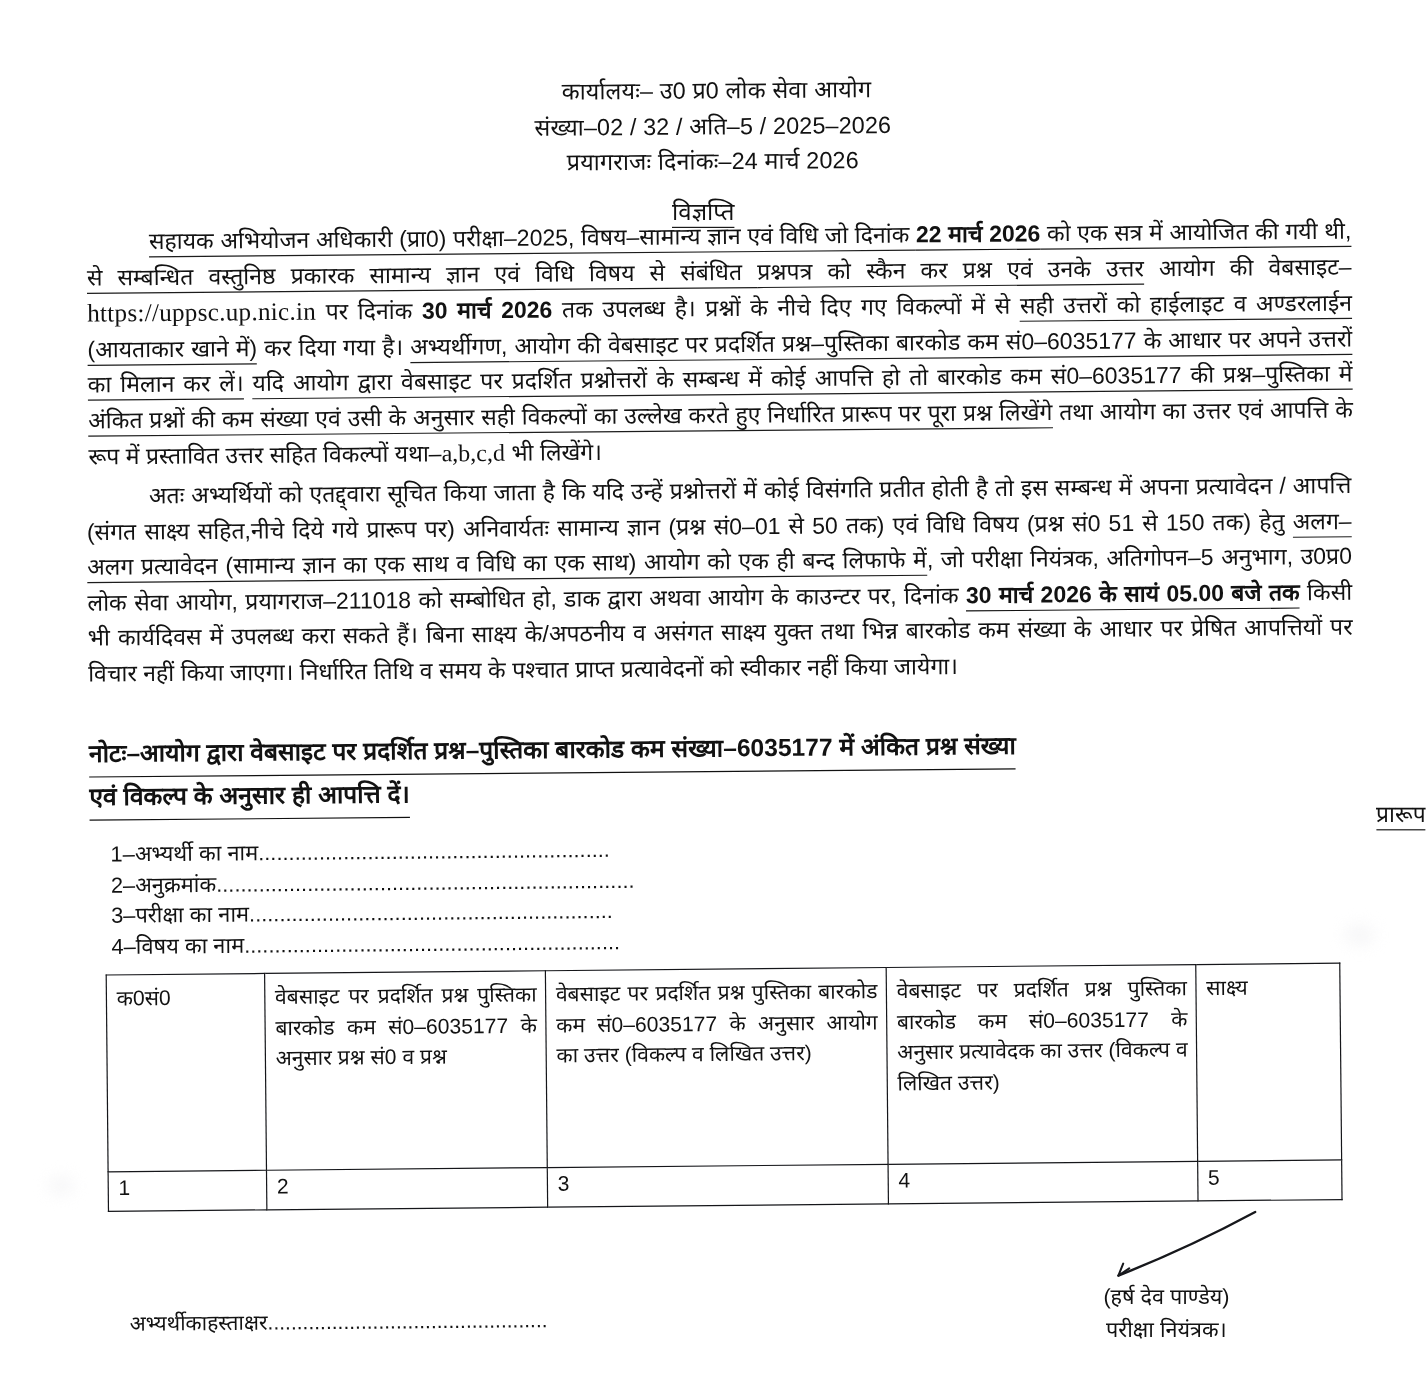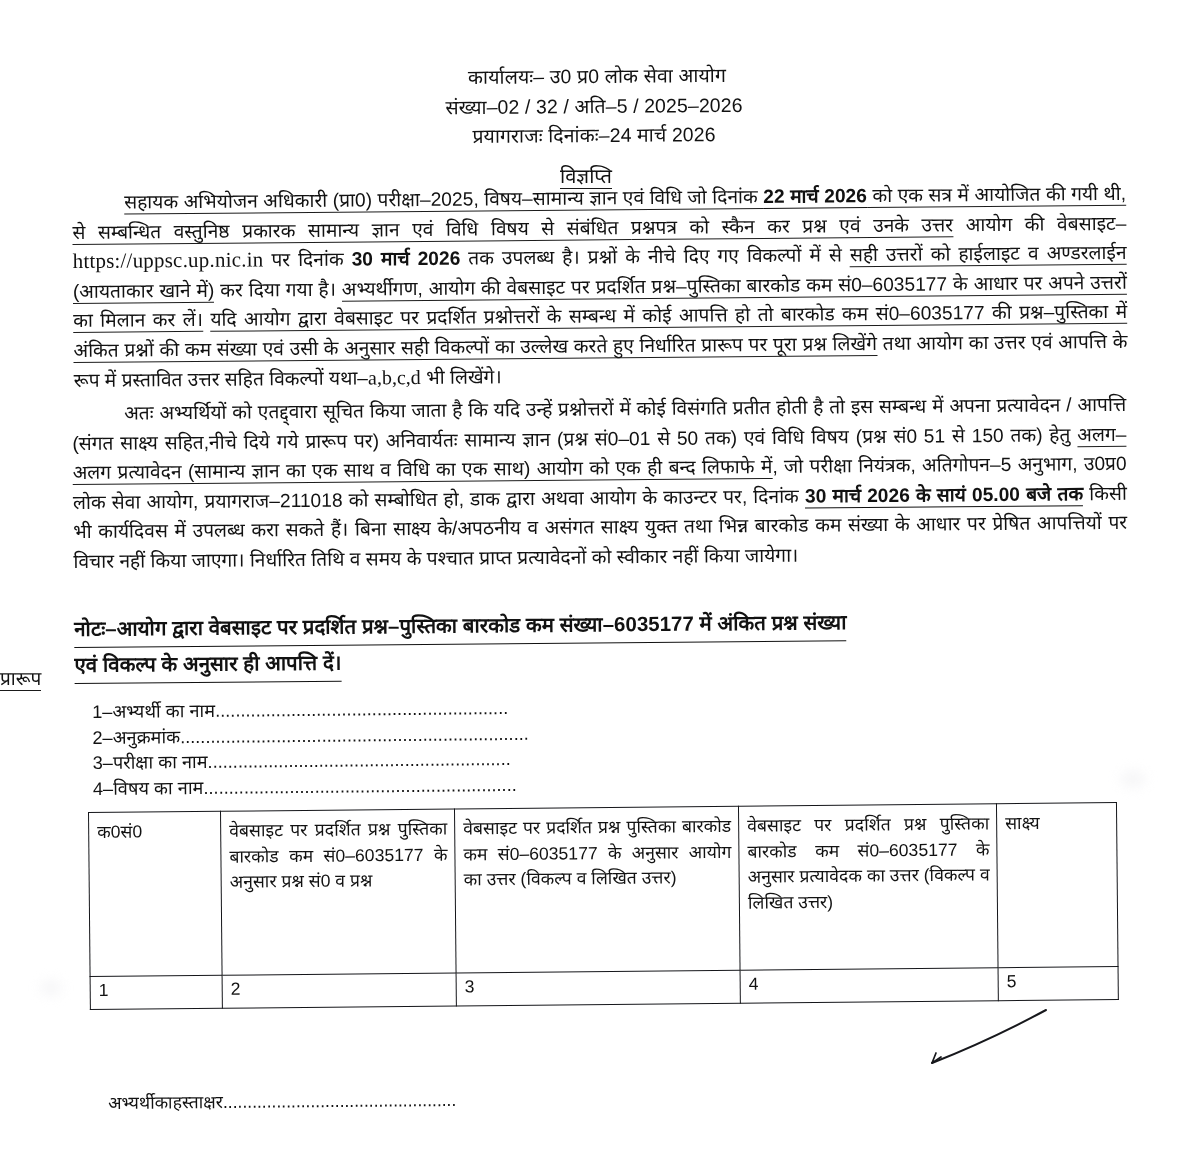--- a/index.html
+++ b/index.html
@@ -107,21 +107,21 @@
     padding-bottom: 2px;
     width: fit-content;
     max-width: 100%;
   }
 
   
   .prarup-head {
     position: absolute;
     top: 665px;
     left: 0; right: 0;
-    text-align: left;
+    text-align: right;
     font-size: 19px;
   }
   .prarup-head span {
     border-bottom: 1.4px solid #1a1a1a;
     padding-bottom: 1px;
   }
 
   
   .fields {
     position: absolute;
@@ -276,14 +276,18 @@
     </table>
   </div>
 
   <svg class="sign-stroke" viewBox="0 0 150 58">
     <path d="M146 2 C120 16, 80 36, 32 55" fill="none" stroke="#17181c" stroke-width="2" stroke-linecap="round"></path>
     <path d="M32 55 L41 49 M32 55 L36 45" fill="none" stroke="#17181c" stroke-width="1.7" stroke-linecap="round"></path>
   </svg>
 
   <div class="sign-left">अभ्यर्थीकाहस्ताक्षर................................................</div>
 
+  <div class="sign-right">
+    <div>(हर्ष देव पाण्डेय)</div>
+    <div>परीक्षा नियंत्रक।</div>
+  </div>
 
 </div>
 
 </body></html>

